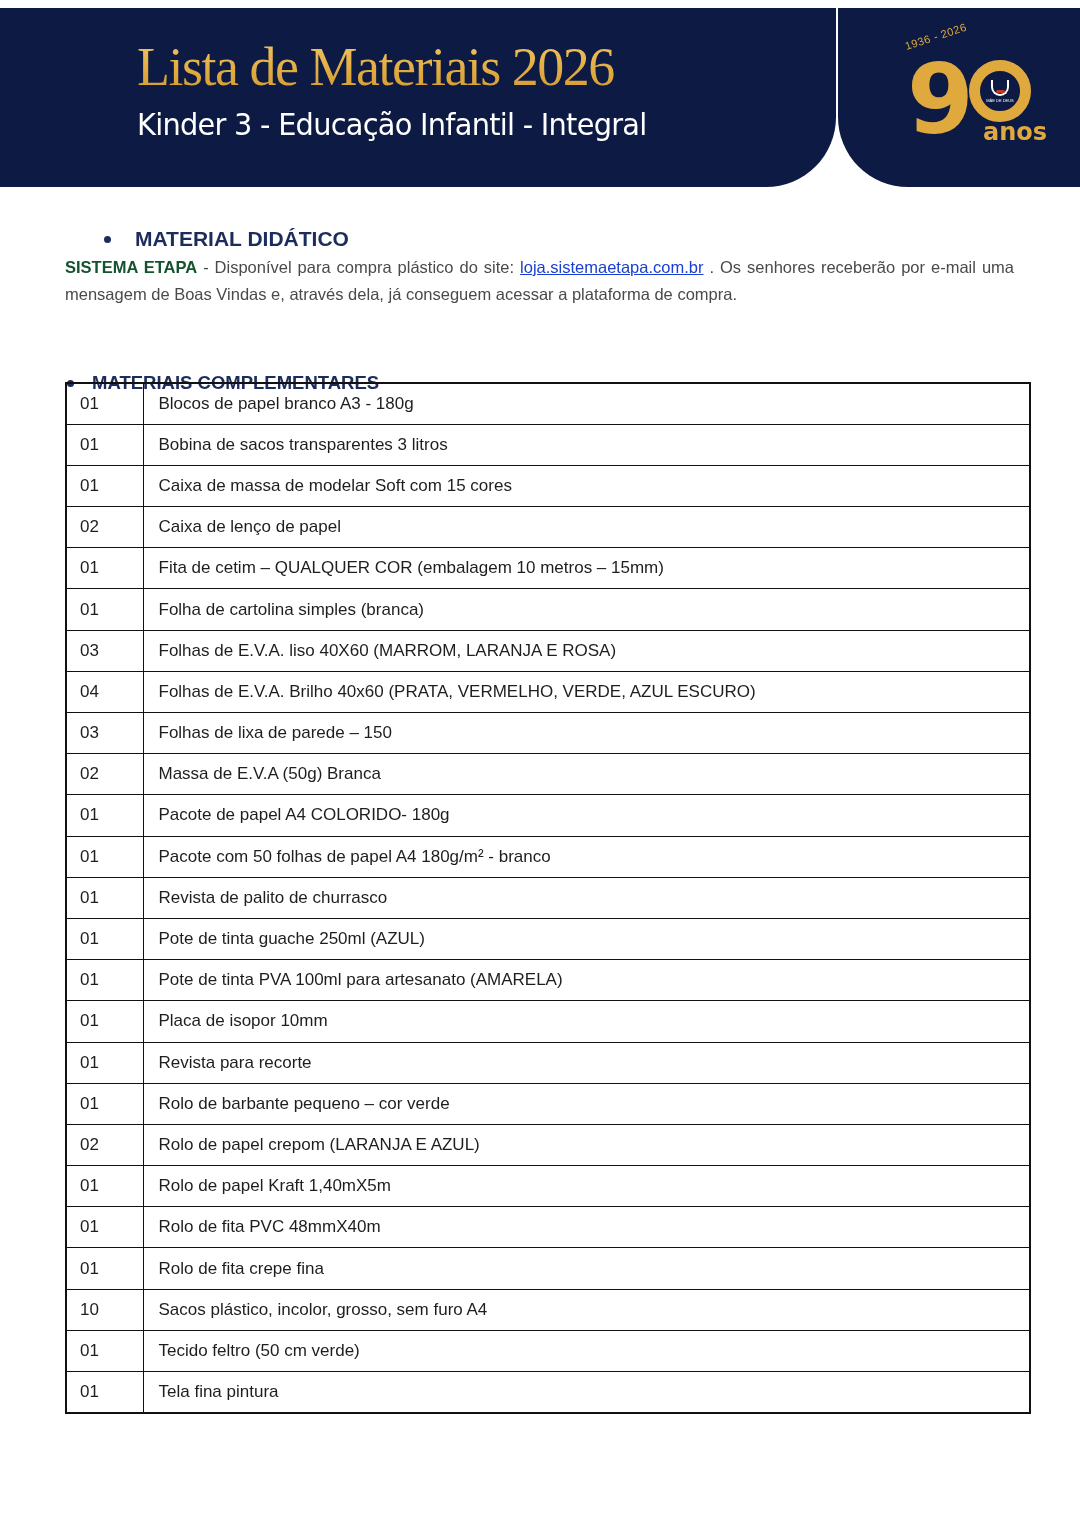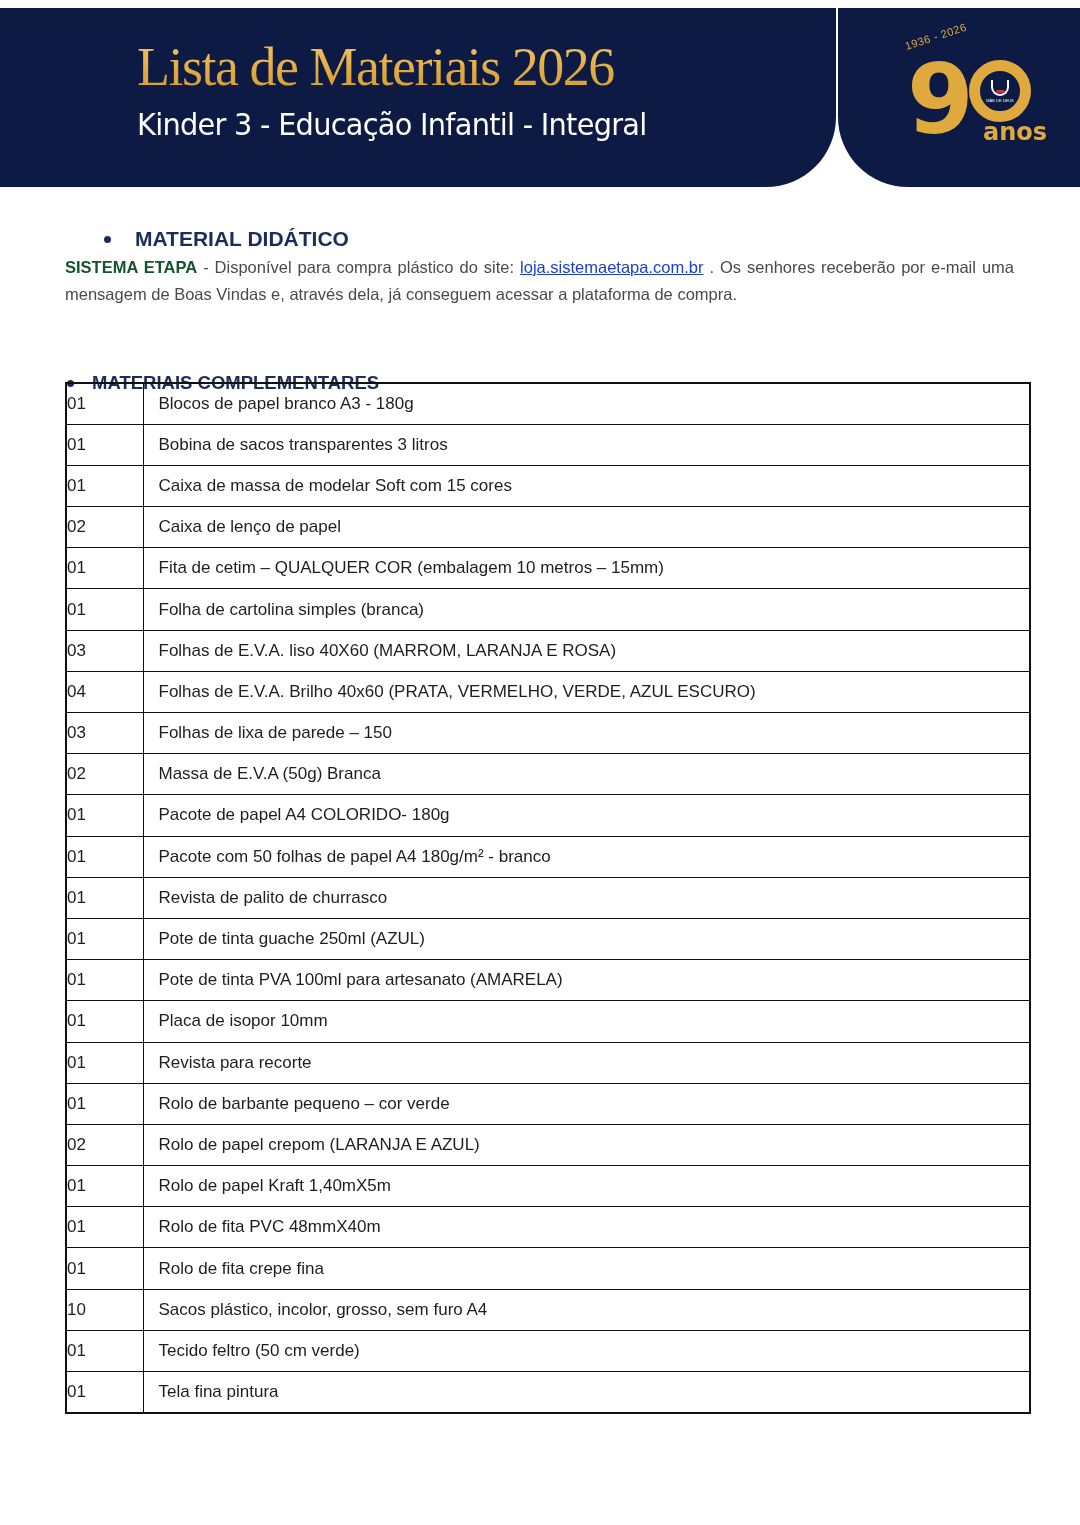--- a/index.html
+++ b/index.html
@@ -81,21 +81,21 @@
   .section2-heading .bullet { margin-right: 18px; margin-left: 2px; }
 
   .materials-table {
     position: absolute; left: 65px; top: 382px; width: 966px;
     border-collapse: collapse; border: 2px solid #111;
   }
   .materials-table td {
     border: 1.5px solid #111; height: 41.2px; font-size: 17px; color: #1e1e1e;
     vertical-align: middle; white-space: nowrap;
   }
-  .materials-table td.qty { width: 77px; }
+  .materials-table td.qty { width: 77px; padding-left: 13px; }
   .materials-table td.desc { padding-left: 15px; }
 </style>
 </head>
 <body>
 
 <div class="header">
   <div class="header-left"></div>
   <div class="header-right"></div>
   <div class="title">Lista de Materiais 2026</div>
   <div class="subtitle">Kinder 3 - Educação Infantil - Integral</div>

